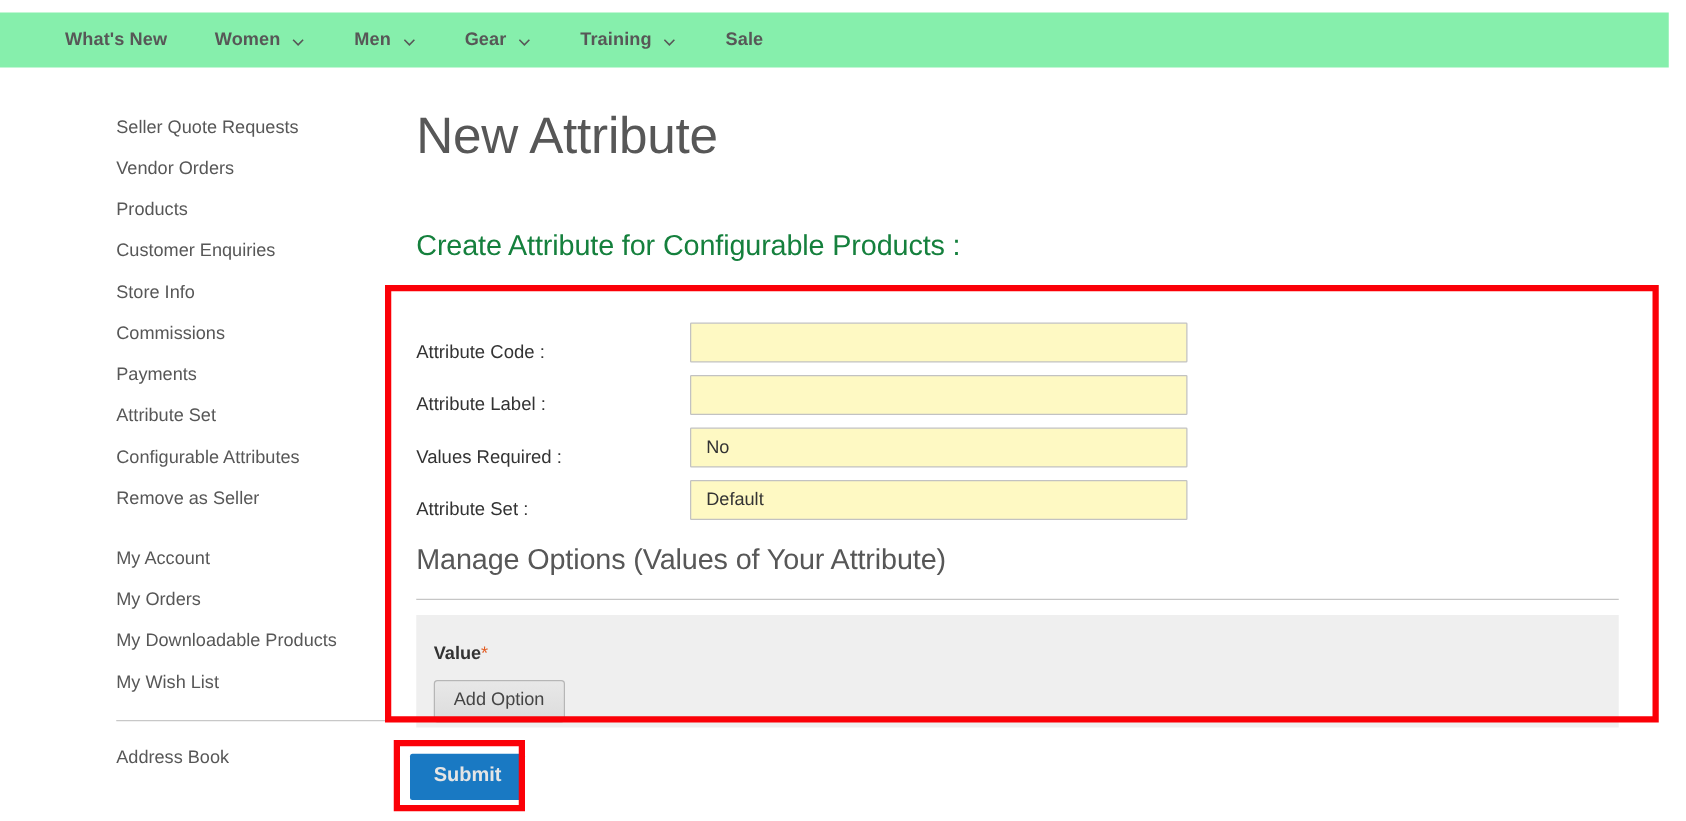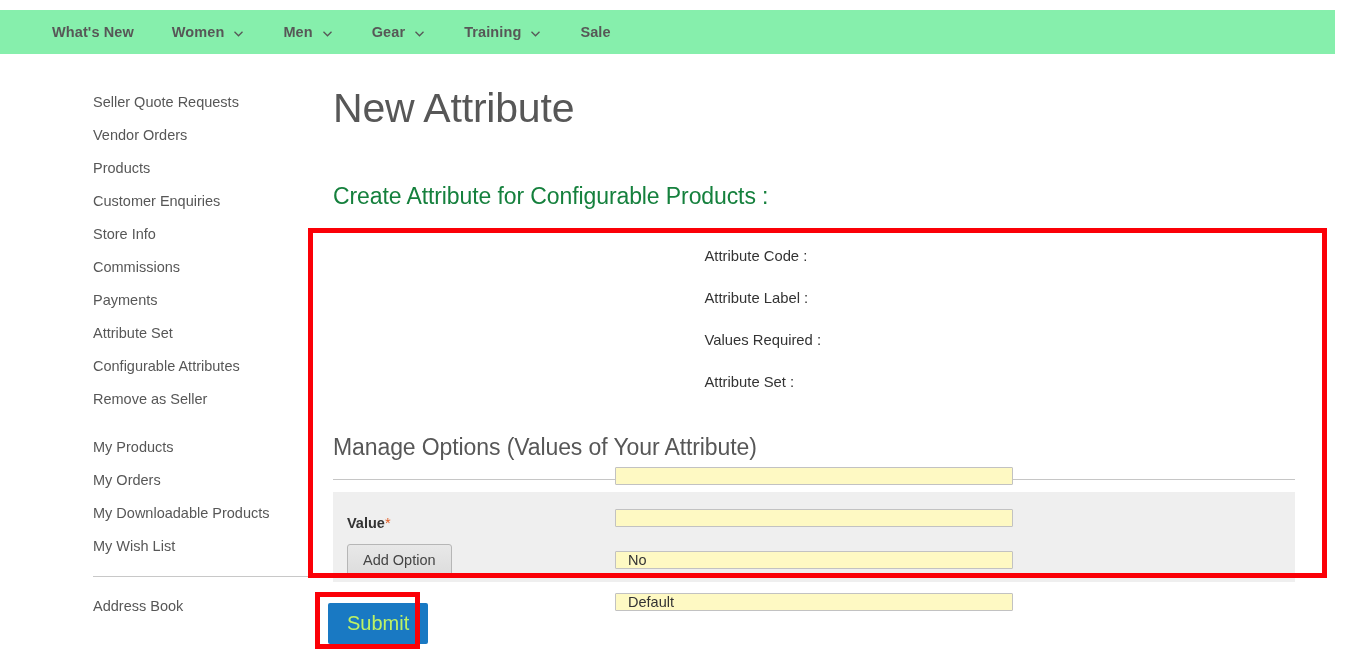--- a/index.html
+++ b/index.html
@@ -107,24 +107,23 @@
     background: #c6c6c6;
     margin-top: 18px;
   }
 
   
   .form-area {
     padding-top: 19px;
   }
   .form-row {
     display: flex;
-    align-items: center;
+    align-items: flex-end;
     height: 42px;
     margin-bottom: 0;
-    flex-direction: column;
   }
   .form-label {
     width: 219px;
     flex: 0 0 219px;
     font-size: 14.8px;
     color: #333333;
     white-space: nowrap;
   }
   .form-control {
     width: 398px;
@@ -183,26 +182,26 @@
     cursor: pointer;
     line-height: 1;
   }
 
   
   .submit-btn {
     position: absolute;
     left: 328px;
     top: 603px;
     background: #1979c3;
-    color: #bef264;
+    color: #e5e5e5;
     border: none;
     border-radius: 2px;
     font-family: "Liberation Sans", sans-serif;
-    font-size: 20px;
-    font-weight: normal;
+    font-size: 16px;
+    font-weight: bold;
     padding: 10px 19px 11px 19px;
     cursor: pointer;
     line-height: 1;
   }
 
   
   .redbox {
     position: absolute;
     border: 5px solid #fb0007;
     box-sizing: border-box;
@@ -272,21 +271,21 @@
   <div class="side-link">Customer Enquiries</div>
   <div class="side-link">Store Info</div>
   <div class="side-link">Commissions</div>
   <div class="side-link">Payments</div>
   <div class="side-link">Attribute Set</div>
   <div class="side-link">Configurable Attributes</div>
   <div class="side-link">Remove as Seller</div>
 
   <div class="side-gap"></div>
 
-  <div class="side-link">My Products</div>
+  <div class="side-link">My Account</div>
   <div class="side-link">My Orders</div>
   <div class="side-link">My Downloadable Products</div>
   <div class="side-link">My Wish List</div>
 
   <div class="side-divider"></div>
 
   <div class="side-link">Address Book</div>
 </aside>
 
 <main class="main">

